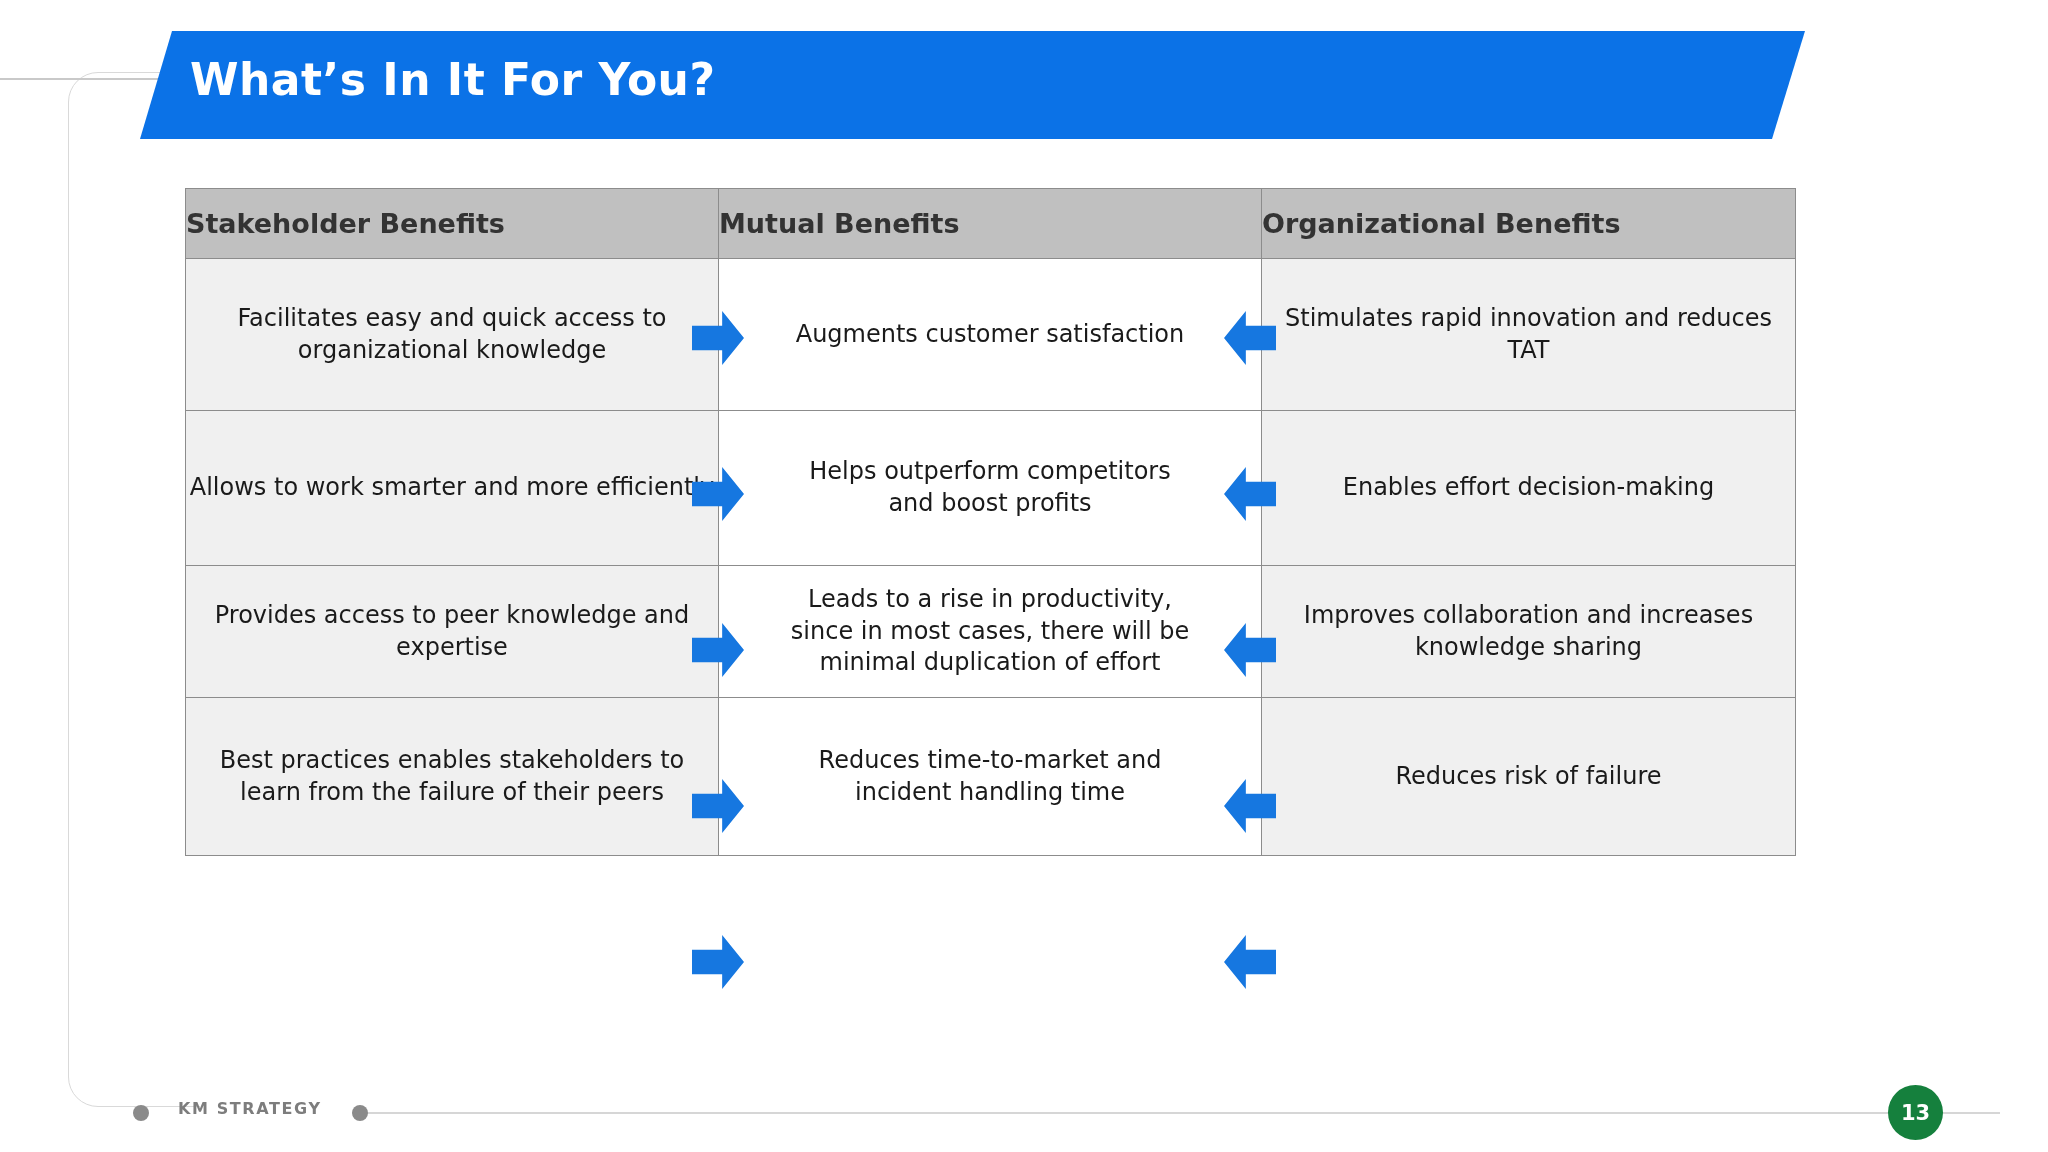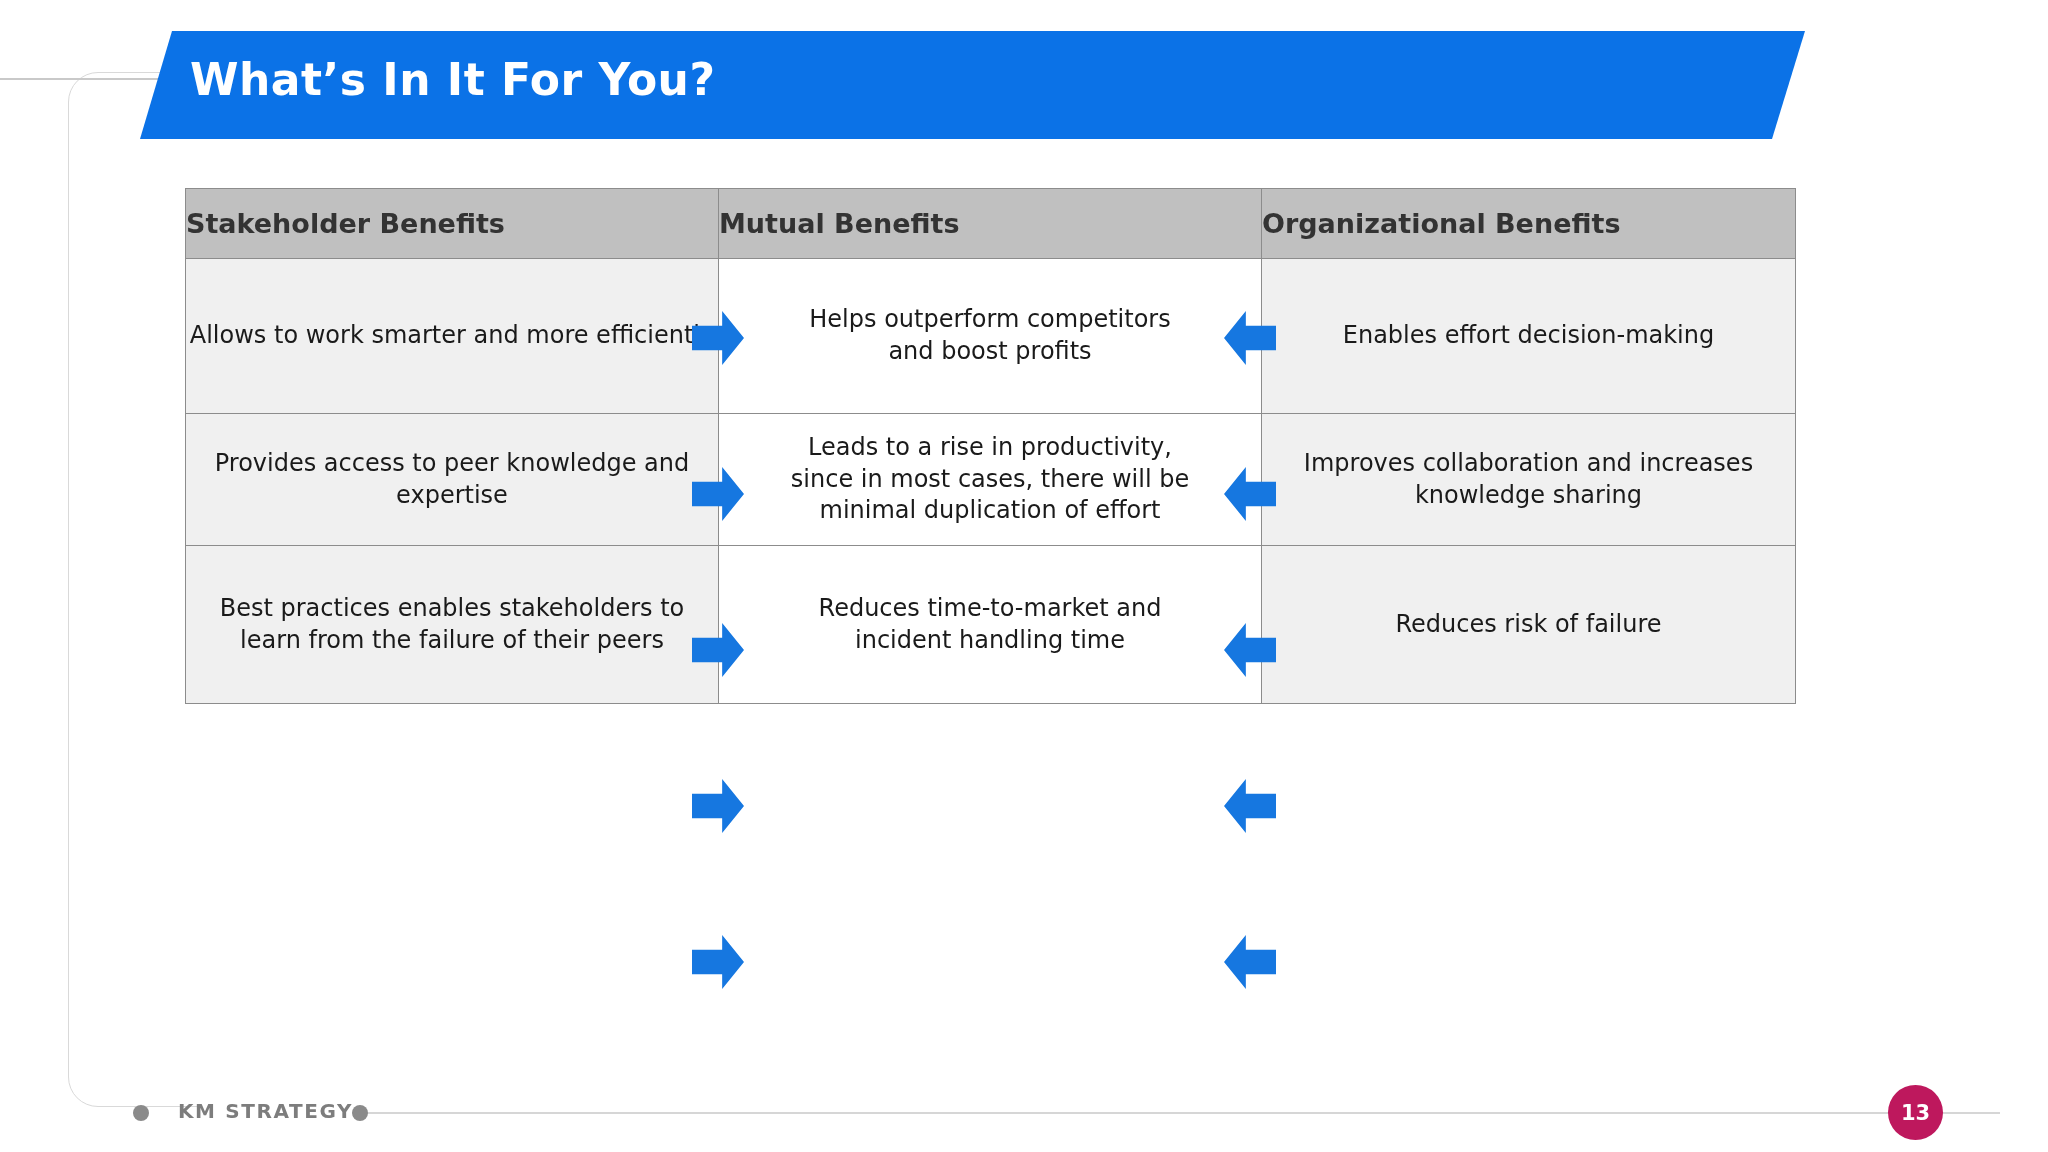--- a/index.html
+++ b/index.html
@@ -110,42 +110,42 @@
   
   .footer-line{
     position:absolute;
     left:360px; top:1112px;
     width:1640px; height:1.5px;
     background:#d6d6d6;
   }
   .footer-label{
     position:absolute;
     left:178px; top:1099px;
-    font-size:20px;
+    font-size:16px;
     font-weight:bold;
     letter-spacing:1.6px;
     color:#7d7d7d;
     font-family:"DejaVu Sans", sans-serif;
     white-space:nowrap;
   }
   .footer-dot{
     position:absolute;
     width:16px;height:16px;border-radius:50%;
     background:#8a8a8a;
     top:1105px;
   }
   .footer-dot.left-dot{ left:133px; }
   .footer-dot.right-dot{ left:352px; }
 
   .page-badge{
     position:absolute;
     left:1888px; top:1085px;
     width:55px;height:55px;
     border-radius:50%;
-    background:#be185d;
+    background:#15803d;
     color:#ffffff;
     font-size:21px;
     font-weight:bold;
     display:flex;align-items:center;justify-content:center;
     font-family:"DejaVu Sans", sans-serif;
   }
 </style>
 </head>
 <body>
 
@@ -158,20 +158,25 @@
 
 <table class="table">
   <thead>
     <tr>
       <th class="hdr-cell" style="width:533px">Stakeholder Benefits</th>
       <th class="hdr-cell" style="width:543px">Mutual Benefits</th>
       <th class="hdr-cell" style="width:534px">Organizational Benefits</th>
     </tr>
   </thead>
   <tbody>
+    <tr class="r1">
+      <td class="cell side">Facilitates easy and quick access to organizational knowledge</td>
+      <td class="cell mid">Augments customer satisfaction</td>
+      <td class="cell side">Stimulates rapid innovation and reduces TAT</td>
+    </tr>
     <tr class="r3">
       <td class="cell side">Allows to work smarter and more efficiently</td>
       <td class="cell mid">Helps outperform competitors and boost profits</td>
       <td class="cell side">Enables effort decision-making</td>
     </tr>
     <tr class="r4">
       <td class="cell side">Provides access to peer knowledge and expertise</td>
       <td class="cell mid">Leads to a rise in productivity, since in most cases, there will be minimal duplication of effort</td>
       <td class="cell side">Improves collaboration and increases knowledge sharing</td>
     </tr>

